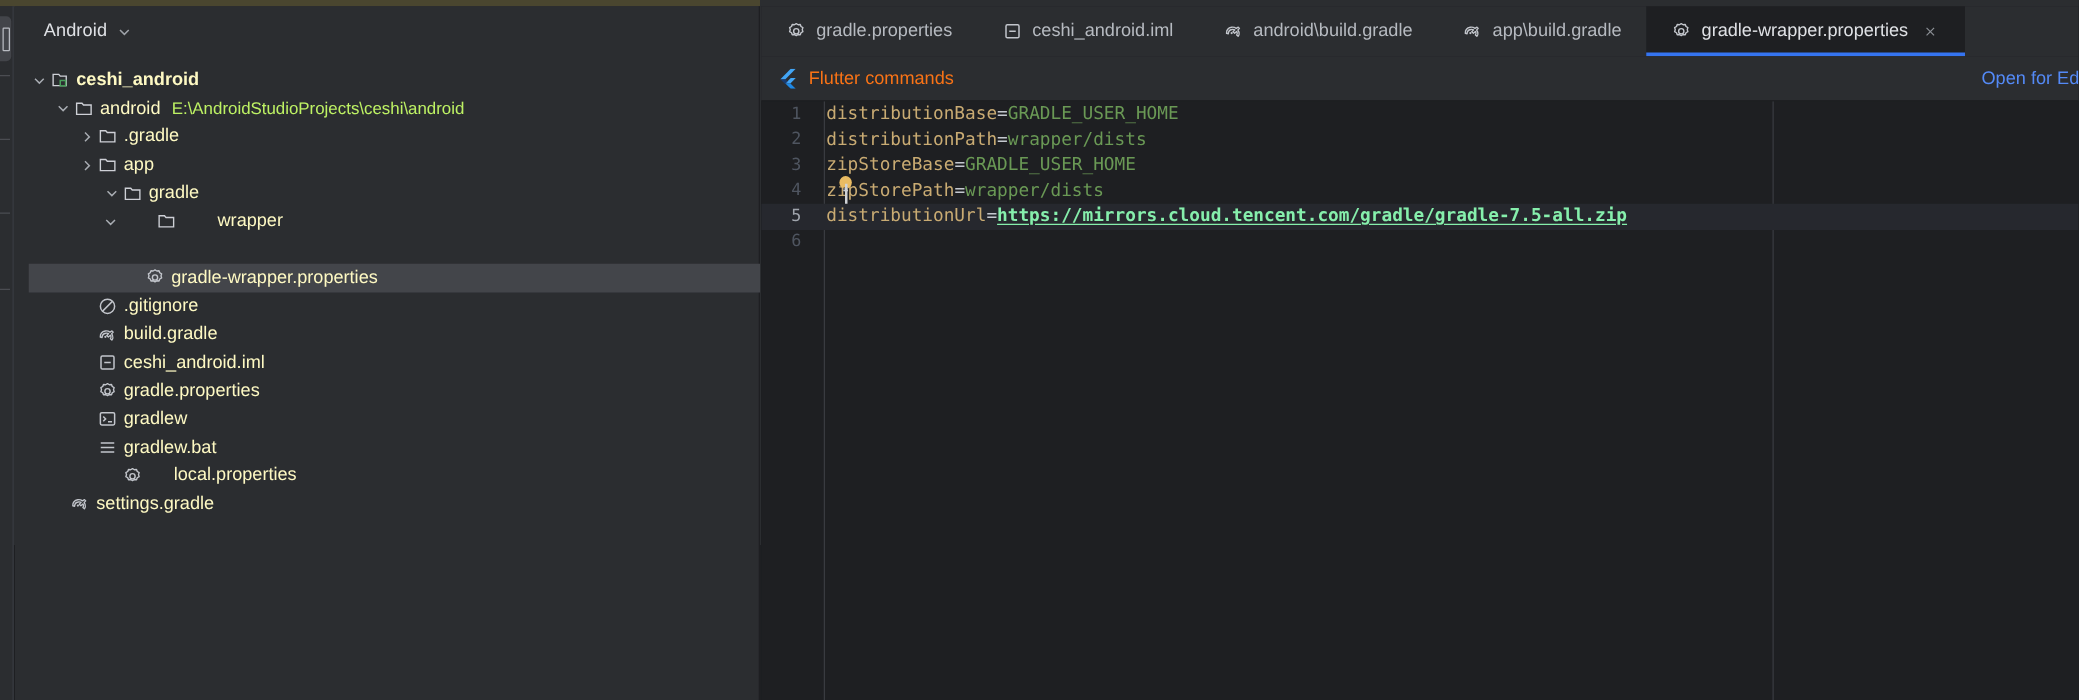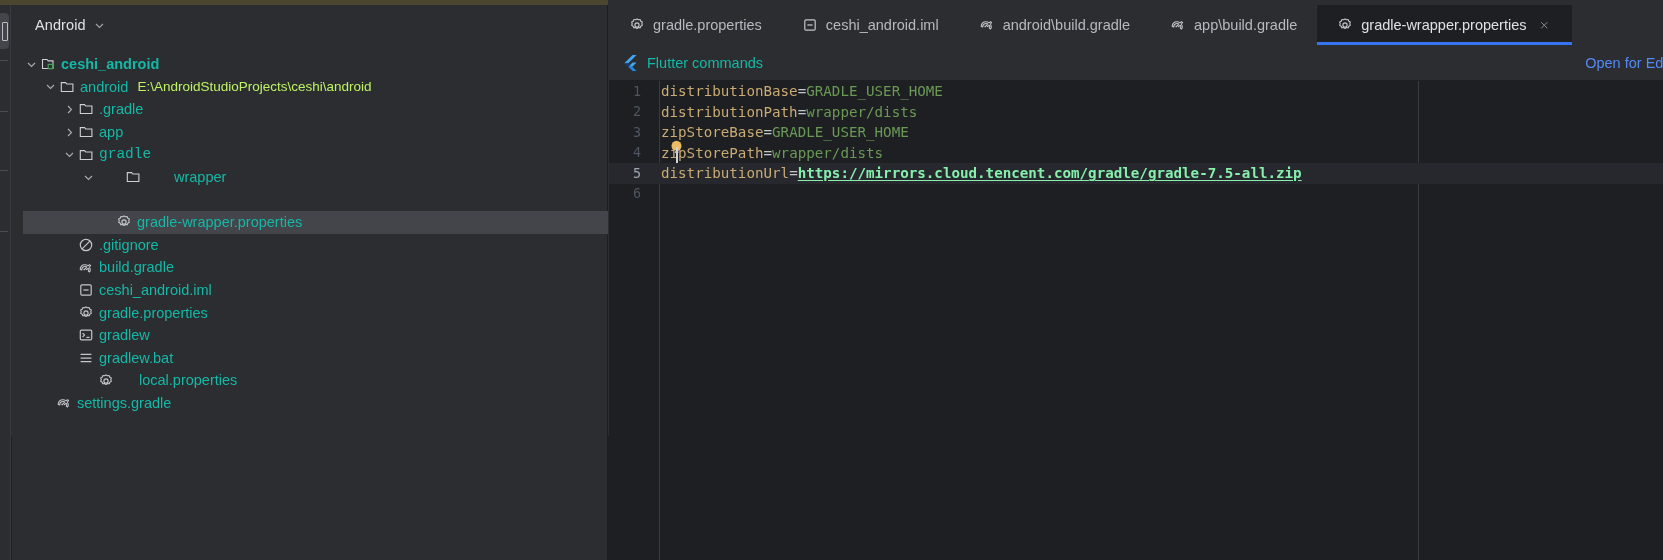--- a/index.html
+++ b/index.html
@@ -111,21 +111,21 @@
   .twisty svg { display: block; }
   .twisty.empty { visibility: hidden; }
   .node-icon {
     width: 17px; height: 16px;
     display: inline-flex; align-items: center; justify-content: center;
     margin-right: 5px;
     flex: 0 0 17px;
   }
   .node-icon svg { display: block; }
   .node-label {
-    color: #14b8a6;
+    color: #fef9c3;
     font-size: 14.5px;
     line-height: 1;
   }
   .node-label.bold { font-weight: bold; }
   .node-sub {
     color: #bef264;
     font-size: 13.5px;
     margin-left: 9px;
   }
 
@@ -188,21 +188,21 @@
     padding-left: 13px;
     border-bottom: 1px solid #1e1f22;
   }
   .flutter-bar .flutter-icon {
     width: 16px; height: 16px;
     display: inline-flex; align-items: center; justify-content: center;
     margin-right: 9px;
     flex: 0 0 16px;
   }
   .flutter-label {
-    color: #14b8a6;
+    color: #f97316;
     font-size: 14.5px;
   }
   .open-editing {
     position: absolute;
     right: -27px;
     color: #548af7;
     font-size: 14.5px;
     white-space: nowrap;
     cursor: pointer;
   }
@@ -358,21 +358,21 @@
             </span>
             <span class="node-icon">
               <svg width="16" height="16" viewBox="0 0 16 16">
                 <path d="M2.3 3.6h4.3l1.2 1.4h6.1v7.5H2.3z" fill="none" stroke="#ced0d6" stroke-width="1.1"></path>
               </svg>
             </span>
             <span class="node-label">app</span>
           </div>
         </div>
         <div class="tree-row">
-          <div class="row-inner" style="padding-left: 49px; font-family: Liberation Mono, monospace;">
+          <div class="row-inner" style="padding-left: 69px;">
             <span class="twisty">
               <svg width="11" height="11" viewBox="0 0 11 11">
                 <path d="M2 4 L5.5 7.5 L9 4" fill="none" stroke="currentColor" stroke-width="1.15"></path>
               </svg>
             </span>
             <span class="node-icon">
               <svg width="16" height="16" viewBox="0 0 16 16">
                 <path d="M2.3 3.6h4.3l1.2 1.4h6.1v7.5H2.3z" fill="none" stroke="#ced0d6" stroke-width="1.1"></path>
               </svg>
             </span>

